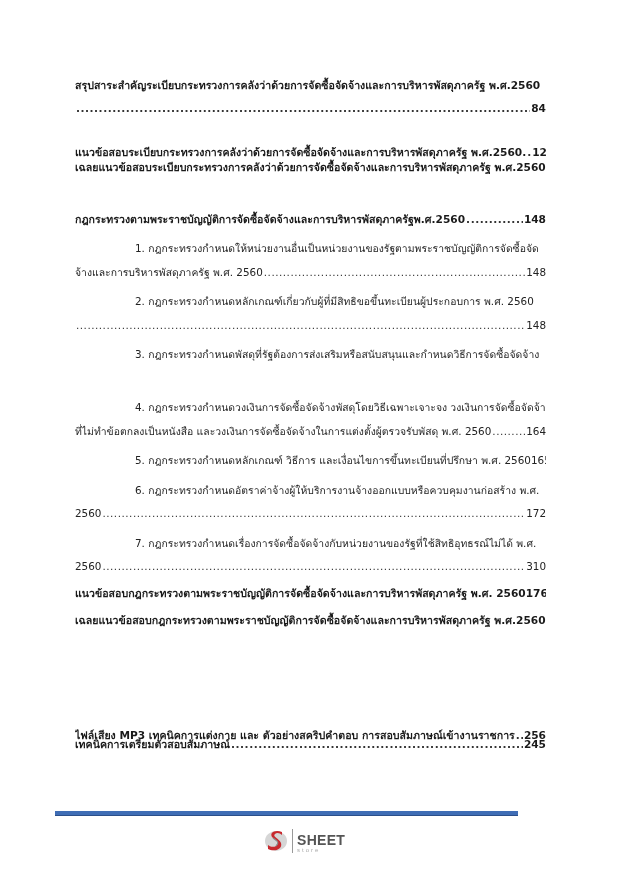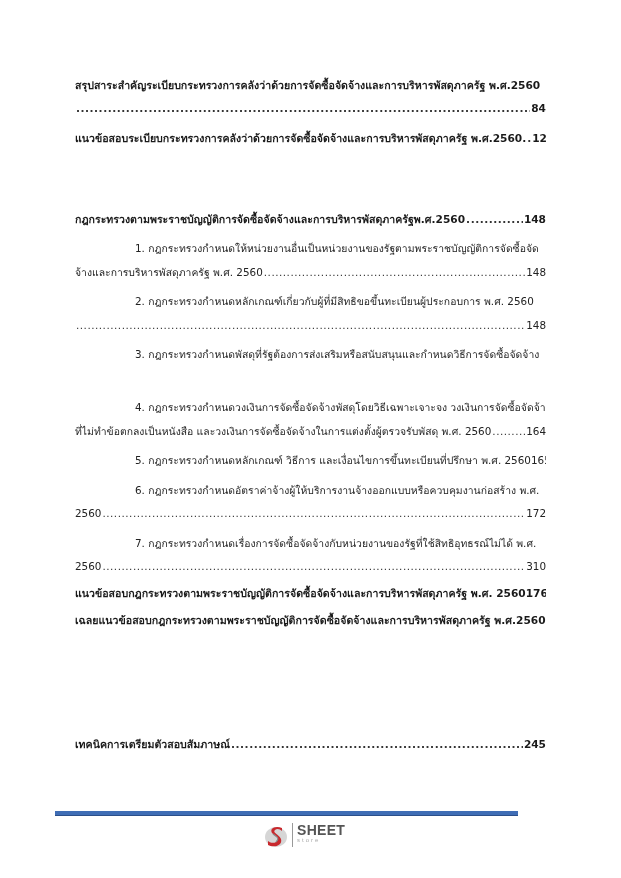--- a/index.html
+++ b/index.html
@@ -12,21 +12,21 @@
     .sub { font-size: 10.4px; color: #222; }
     .row { display: flex; align-items: center; width: 100%; }
     .row .txt { flex: 0 0 auto; }
     .row .dots { flex: 1 1 auto; overflow: hidden; white-space: nowrap; margin: 0 1px;
       letter-spacing: 0.5px; color: #333; }
     .row .dots::before { content: "........................................................................................................................................................................................................................................................"; }
     .row .pg { flex: 0 0 auto; }
     .indent { padding-left: 60px; }
     .footer-rule { position: absolute; left: 55px; top: 811px; width: 463px; height: 4px;
       background: #3f6db5; border-bottom: 1px solid #2c4f8a; }
-    .logo { position: absolute; left: 263px; top: 823px; height: 30px; display: flex; align-items: flex-start; }
+    .logo { position: absolute; left: 263px; top: 823px; height: 30px; display: flex; align-items: flex-end; }
     .logo-mark { width: 26px; height: 26px; }
     .logo-divider { width: 1px; height: 24px; background: #999; margin: 0 4px 0 3px; }
     .logo-text { display: flex; flex-direction: column; line-height: 1; }
     .logo-main { font-family: "Liberation Sans", sans-serif; font-weight: bold; font-size: 14px; color: #555; letter-spacing: 0.3px; }
     .logo-sub { font-family: "Liberation Sans", sans-serif; font-size: 6px; color: #aaa; letter-spacing: 2px; }
   </style>
 </head>
 <body>
 
 <div class="page">
@@ -34,28 +34,31 @@
   <div class="toc-line bold" style="top:77px">
     <span>สรุปสาระสำคัญระเบียบกระทรวงการคลังว่าด้วยการจัดซื้อจัดจ้างและการบริหารพัสดุภาครัฐ พ.ศ.2560</span>
   </div>
   <div class="toc-line bold" style="top:100px">
     <div class="row">
         <span class="dots"></span>
         <span class="pg">84</span>
       </div>
   </div>
 
-  <div class="toc-line bold" style="top:130px">
+  <div class="toc-line bold" style="top:144px">
     <div class="row">
         <span class="txt">แนวข้อสอบระเบียบกระทรวงการคลังว่าด้วยการจัดซื้อจัดจ้างและการบริหารพัสดุภาครัฐ พ.ศ.2560.</span>
         <span class="dots" style="flex:0 0 4px"></span>
         <span class="pg">127</span>
       </div>
   </div>
 
+  <div class="toc-line bold" style="top:159px">
+    <span>เฉลยแนวข้อสอบระเบียบกระทรวงการคลังว่าด้วยการจัดซื้อจัดจ้างและการบริหารพัสดุภาครัฐ พ.ศ.2560</span>
+  </div>
 
   <div class="toc-line bold" style="top:211px">
     <div class="row">
         <span class="txt">กฎกระทรวงตามพระราชบัญญัติการจัดซื้อจัดจ้างและการบริหารพัสดุภาครัฐพ.ศ.2560</span>
         <span class="dots"></span>
         <span class="pg">148</span>
       </div>
   </div>
 
   <div class="toc-line sub indent" style="top:240px; width:411px">
@@ -138,20 +141,27 @@
 
 
   <div class="toc-line bold" style="top:736px">
     <div class="row">
         <span class="txt">เทคนิคการเตรียมตัวสอบสัมภาษณ์</span>
         <span class="dots"></span>
         <span class="pg">245</span>
       </div>
   </div>
 
+  <div class="toc-line bold" style="top:727px">
+    <div class="row">
+        <span class="txt">ไฟล์เสียง MP3 เทคนิคการแต่งกาย และ ตัวอย่างสคริปคำตอบ การสอบสัมภาษณ์เข้างานราชการ</span>
+        <span class="dots"></span>
+        <span class="pg">256</span>
+      </div>
+  </div>
 
   <div class="footer-rule"></div>
   <div class="logo">
     <svg class="logo-mark" viewBox="0 0 26 26">
       <ellipse cx="13" cy="14" rx="11" ry="10" fill="#d6d6d6"></ellipse>
       <path d="M19 5 C12 2, 5 6, 10 11 C14 14, 17 15, 13 19 C10 21, 6 19, 5 18 L5 22 C10 25, 20 23, 18 16 C16 11, 9 10, 12 7 C14 5, 17 6, 19 8 Z" fill="#c8282d"></path>
       <path d="M10 11 C14 14, 17 15, 13 19" fill="none" stroke="#8a8a8a" stroke-width="1.2"></path>
     </svg>
     <div class="logo-divider"></div>
     <div class="logo-text">

